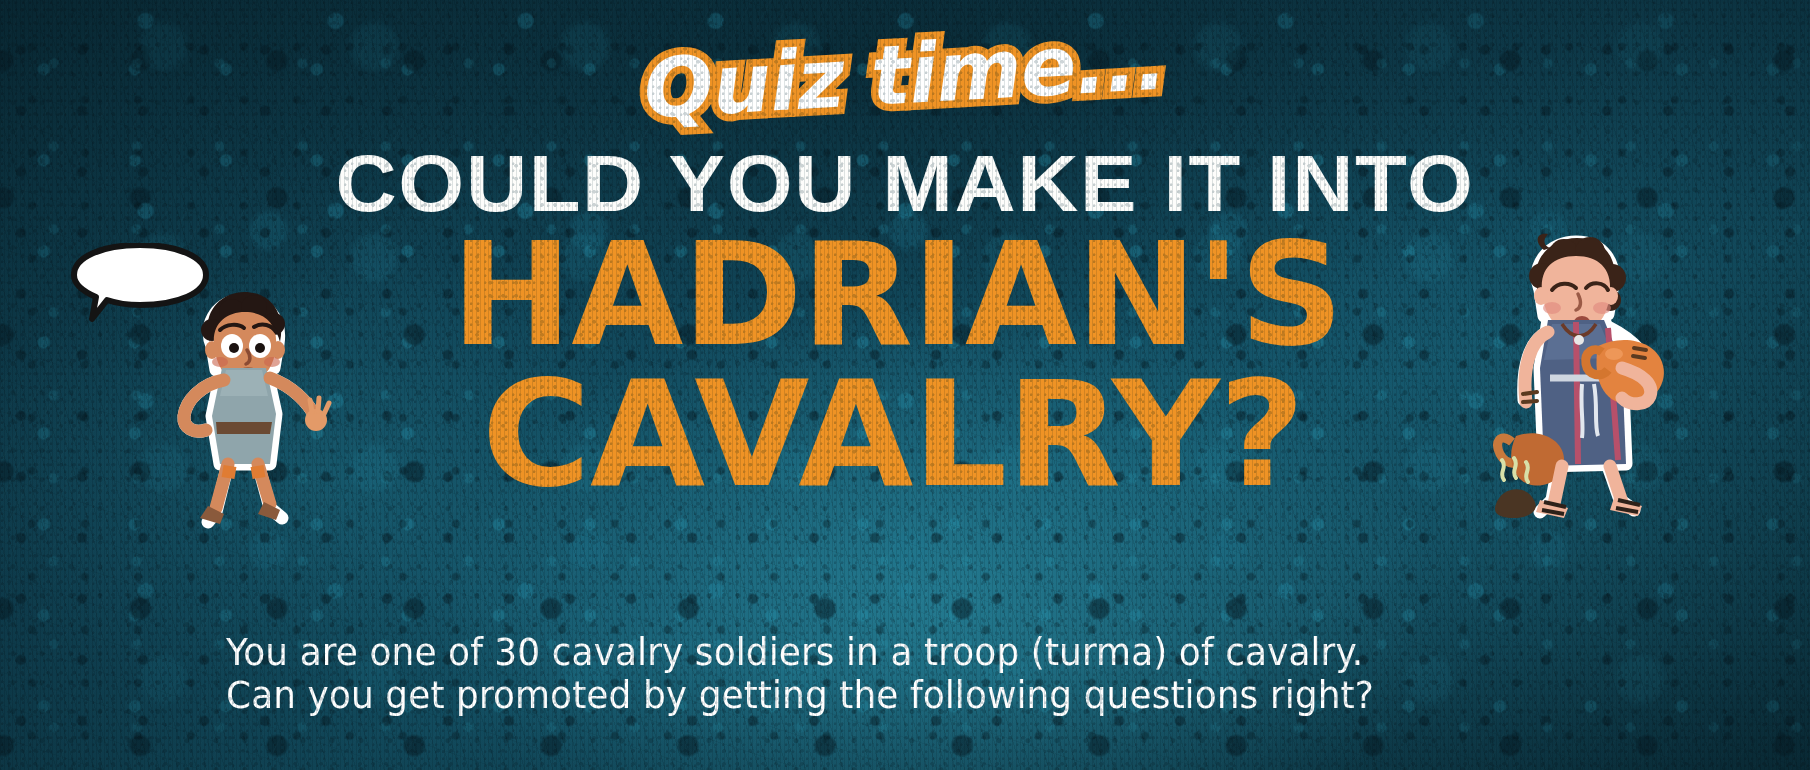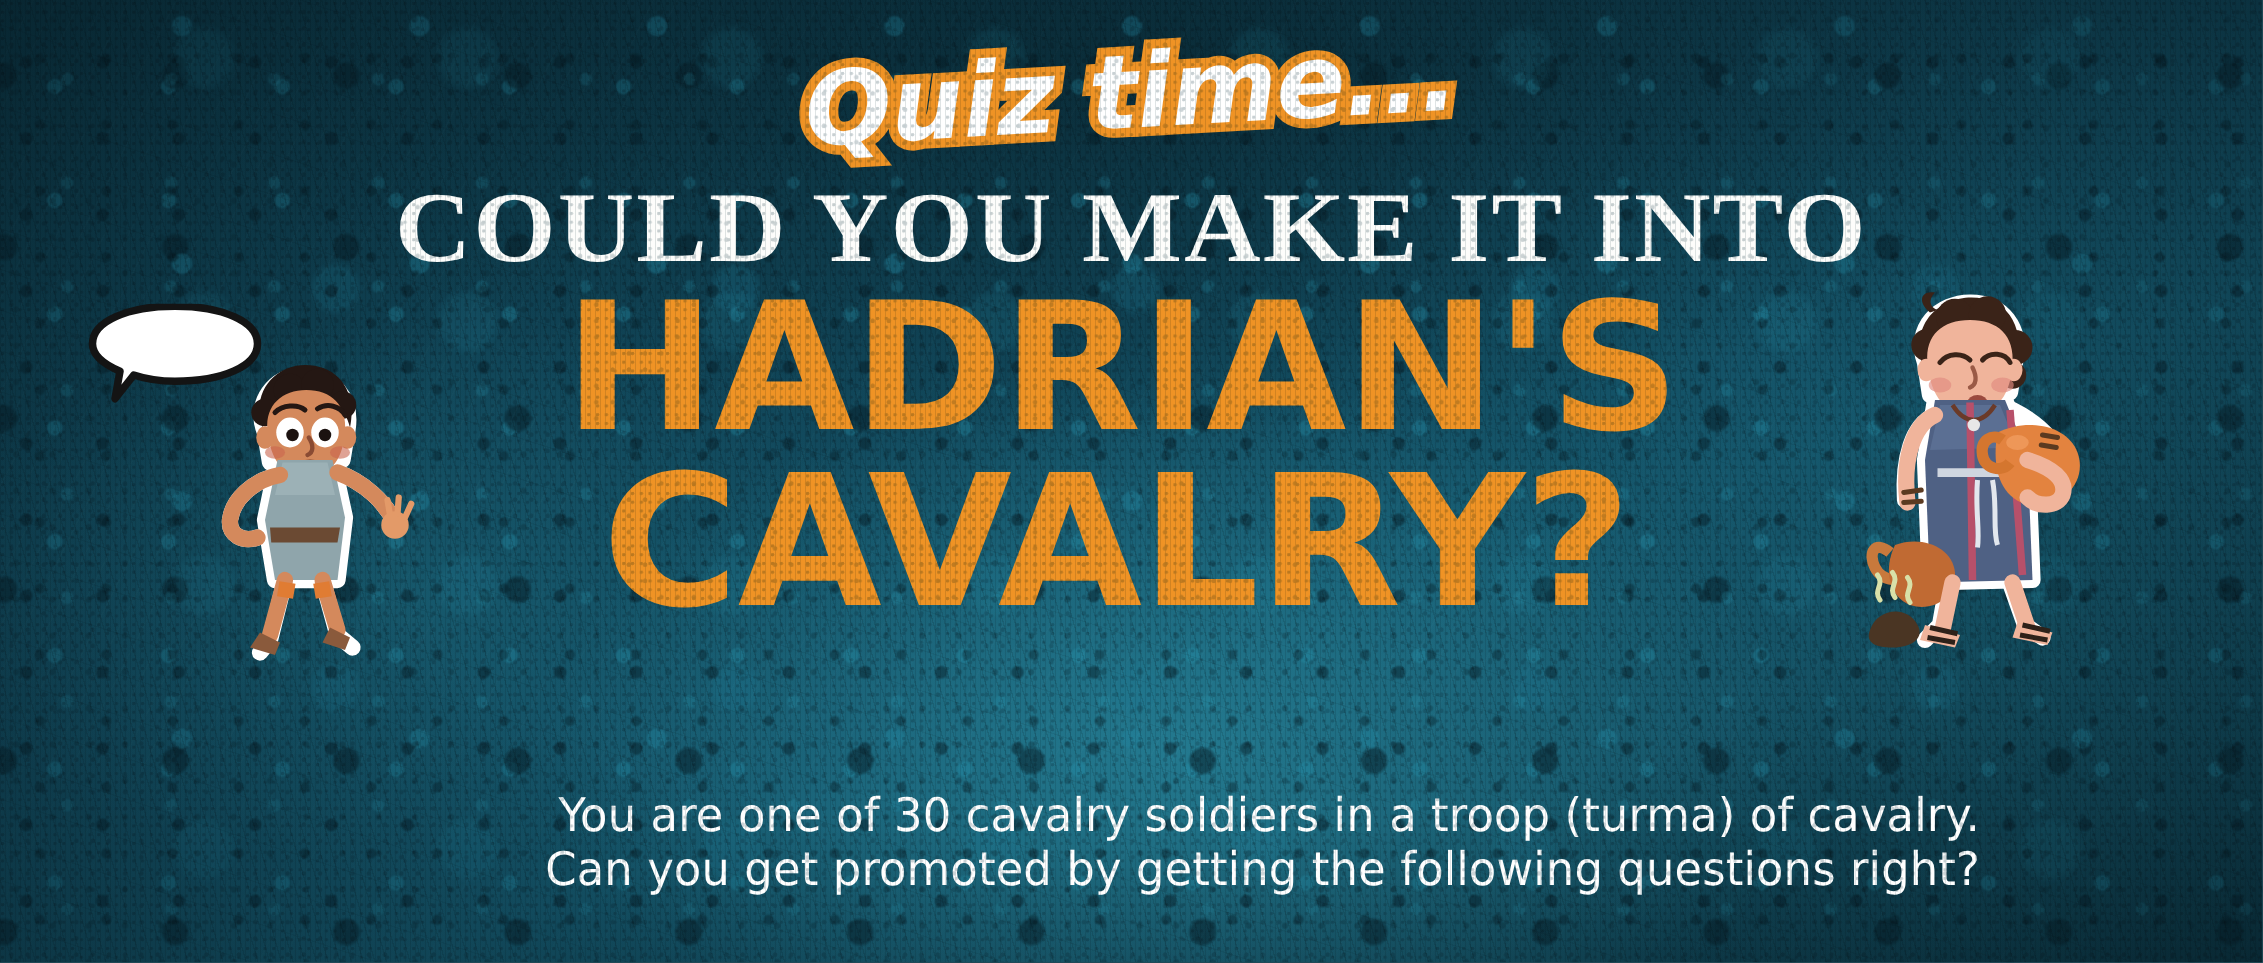--- a/index.html
+++ b/index.html
@@ -78,21 +78,21 @@
     paint-order:stroke fill;
     text-shadow:0 0 0 #ef9325;
   }
 
   
   .line-white{
     position:absolute;
     left:50%; top:147px;
     transform:translateX(-50%);
     z-index:5;
-    font-family:Liberation Serif, serif;
+    font-family:Liberation Sans, sans-serif;
     font-weight:bold;
     font-size:80px;
     line-height:.92;
     letter-spacing:1.5px;
     color:#fdfdfb;
     white-space:nowrap;
     transform-origin:center;
   }
   .line-white .sq{ display:inline-block; transform:scaleX(1.06); }
 
@@ -125,21 +125,21 @@
     -webkit-mask-image:linear-gradient(#000,#000);
   }
 
   
   .subtitle{
     position:absolute;
     left:50%; top:632px;
     transform:translateX(-50%);
     z-index:6;
     width:1400px;
-    text-align:right;
+    text-align:left;
     color:#ffffff;
     font-family:"DejaVu Sans", sans-serif;
     font-size:37px;
     line-height:1.16;
     letter-spacing:.1px;
     white-space:nowrap;
   }
   .subtitle div{ transform:scaleX(.97); }
 
   

